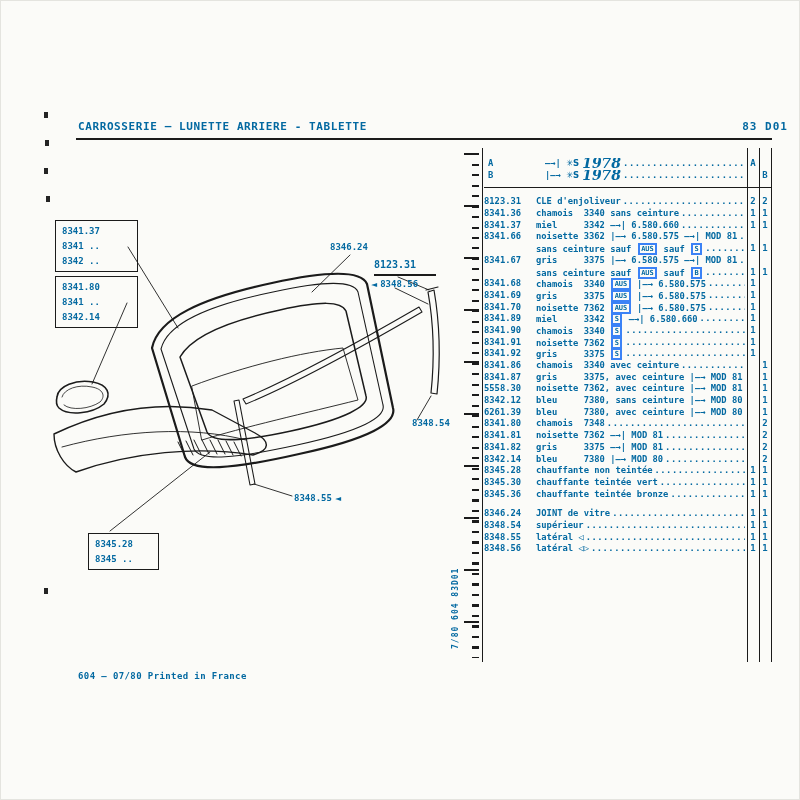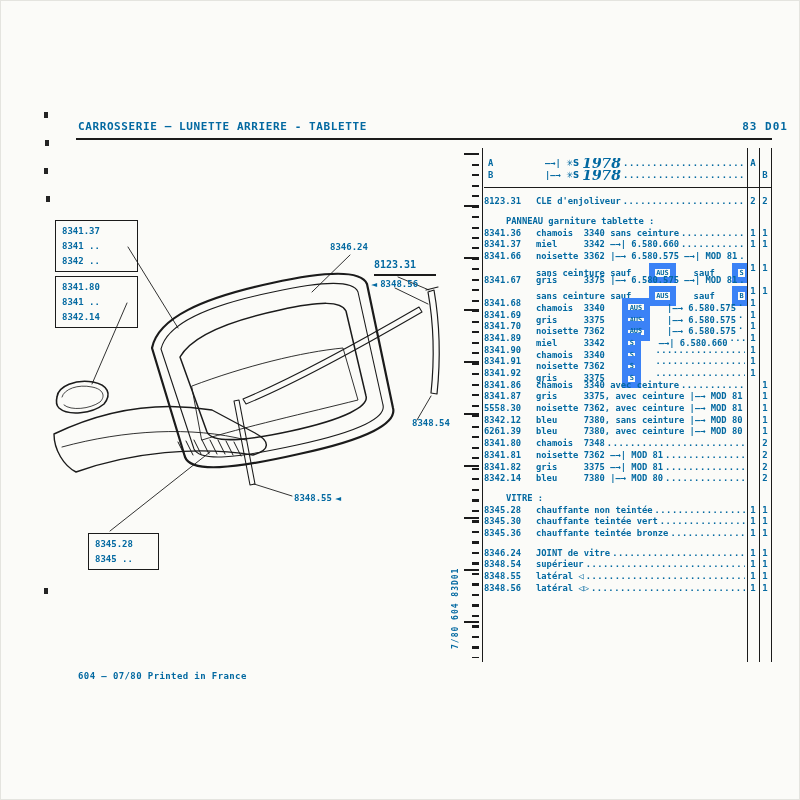--- a/index.html
+++ b/index.html
@@ -30,22 +30,22 @@
   .row.gap{margin-top:8px;}
   .row.rule{height:6px;border-bottom:1.3px solid #1b1b1b;margin-bottom:3px;}
   .main{display:flex;width:263px;overflow:hidden;padding-right:2px;box-sizing:border-box;}
   .ref{flex:none;width:52px;white-space:pre;}
   .txt{flex:none;white-space:pre;}
   .sect .txt{padding-left:22px;}
   .cont .txt{padding-left:52px;}
   .dots{flex:1;min-width:0;overflow:hidden;white-space:nowrap;letter-spacing:.5px;margin-left:2px;}
   .qa,.qb{position:absolute;top:0;width:12px;text-align:center;font-size:9px;}
   .qa{left:263px;} .qb{left:275px;}
-  .boxed{display:inline-block;border:6px solid #3b82f6;font-size:7px;line-height:8px;
-         padding:0 1.5px;margin:0 12px;vertical-align:1px;}
+  .boxed{display:inline-block;border:2px solid #3b82f6;font-size:7px;line-height:8px;
+         padding:0 1.5px;margin:0 1px;vertical-align:1px;}
   .dlbl{flex:none;}
   .arrow{margin:0 5px;}
   .sym{margin-right:3px;font-family:"DejaVu Sans", sans-serif;font-size:8.5px;}
   .yr{font-style:italic;font-family:"DejaVu Serif", serif;font-size:14px;}
   
   .footer{position:absolute;left:78px;top:647px;font-size:9px;font-weight:bold;letter-spacing:.4px;margin-top:24px;}
   .spine{position:absolute;left:451px;top:649px;transform:rotate(-90deg);transform-origin:0 0;
          font-size:8px;font-weight:bold;letter-spacing:1px;}
   .speck{position:absolute;width:4px;height:6px;background:#242424;}
 </style>
@@ -174,25 +174,20 @@
       <div class="row rule"></div>
       <div class="row item gap">
         <div class="main">
           <span class="ref">8123.31</span>
           <span class="txt">CLE d'enjoliveur</span>
           <span class="dots">..........................................................................................</span>
         </div>
         <span class="qa">2</span>
         <span class="qb">2</span>
       </div>
-      <div class="row sect gap">
-        <div class="main">
-          <span class="txt">PANNEAU garniture tablette :</span>
-        </div>
-      </div>
       <div class="row item">
         <div class="main">
           <span class="ref">8341.36</span>
           <span class="txt">chamois  3340 sans ceinture</span>
           <span class="dots">..........................................................................................</span>
         </div>
         <span class="qa">1</span>
         <span class="qb">1</span>
       </div>
       <div class="row item">
@@ -354,25 +349,20 @@
         </div>
         <span class="qb">2</span>
       </div>
       <div class="row item">
         <div class="main">
           <span class="ref">8342.14</span>
           <span class="txt">bleu     7380 |—→ MOD 80</span>
           <span class="dots">..........................................................................................</span>
         </div>
         <span class="qb">2</span>
-      </div>
-      <div class="row sect gap">
-        <div class="main">
-          <span class="txt">VITRE :</span>
-        </div>
       </div>
       <div class="row item">
         <div class="main">
           <span class="ref">8345.28</span>
           <span class="txt">chauffante non teintée</span>
           <span class="dots">..........................................................................................</span>
         </div>
         <span class="qa">1</span>
         <span class="qb">1</span>
       </div>

